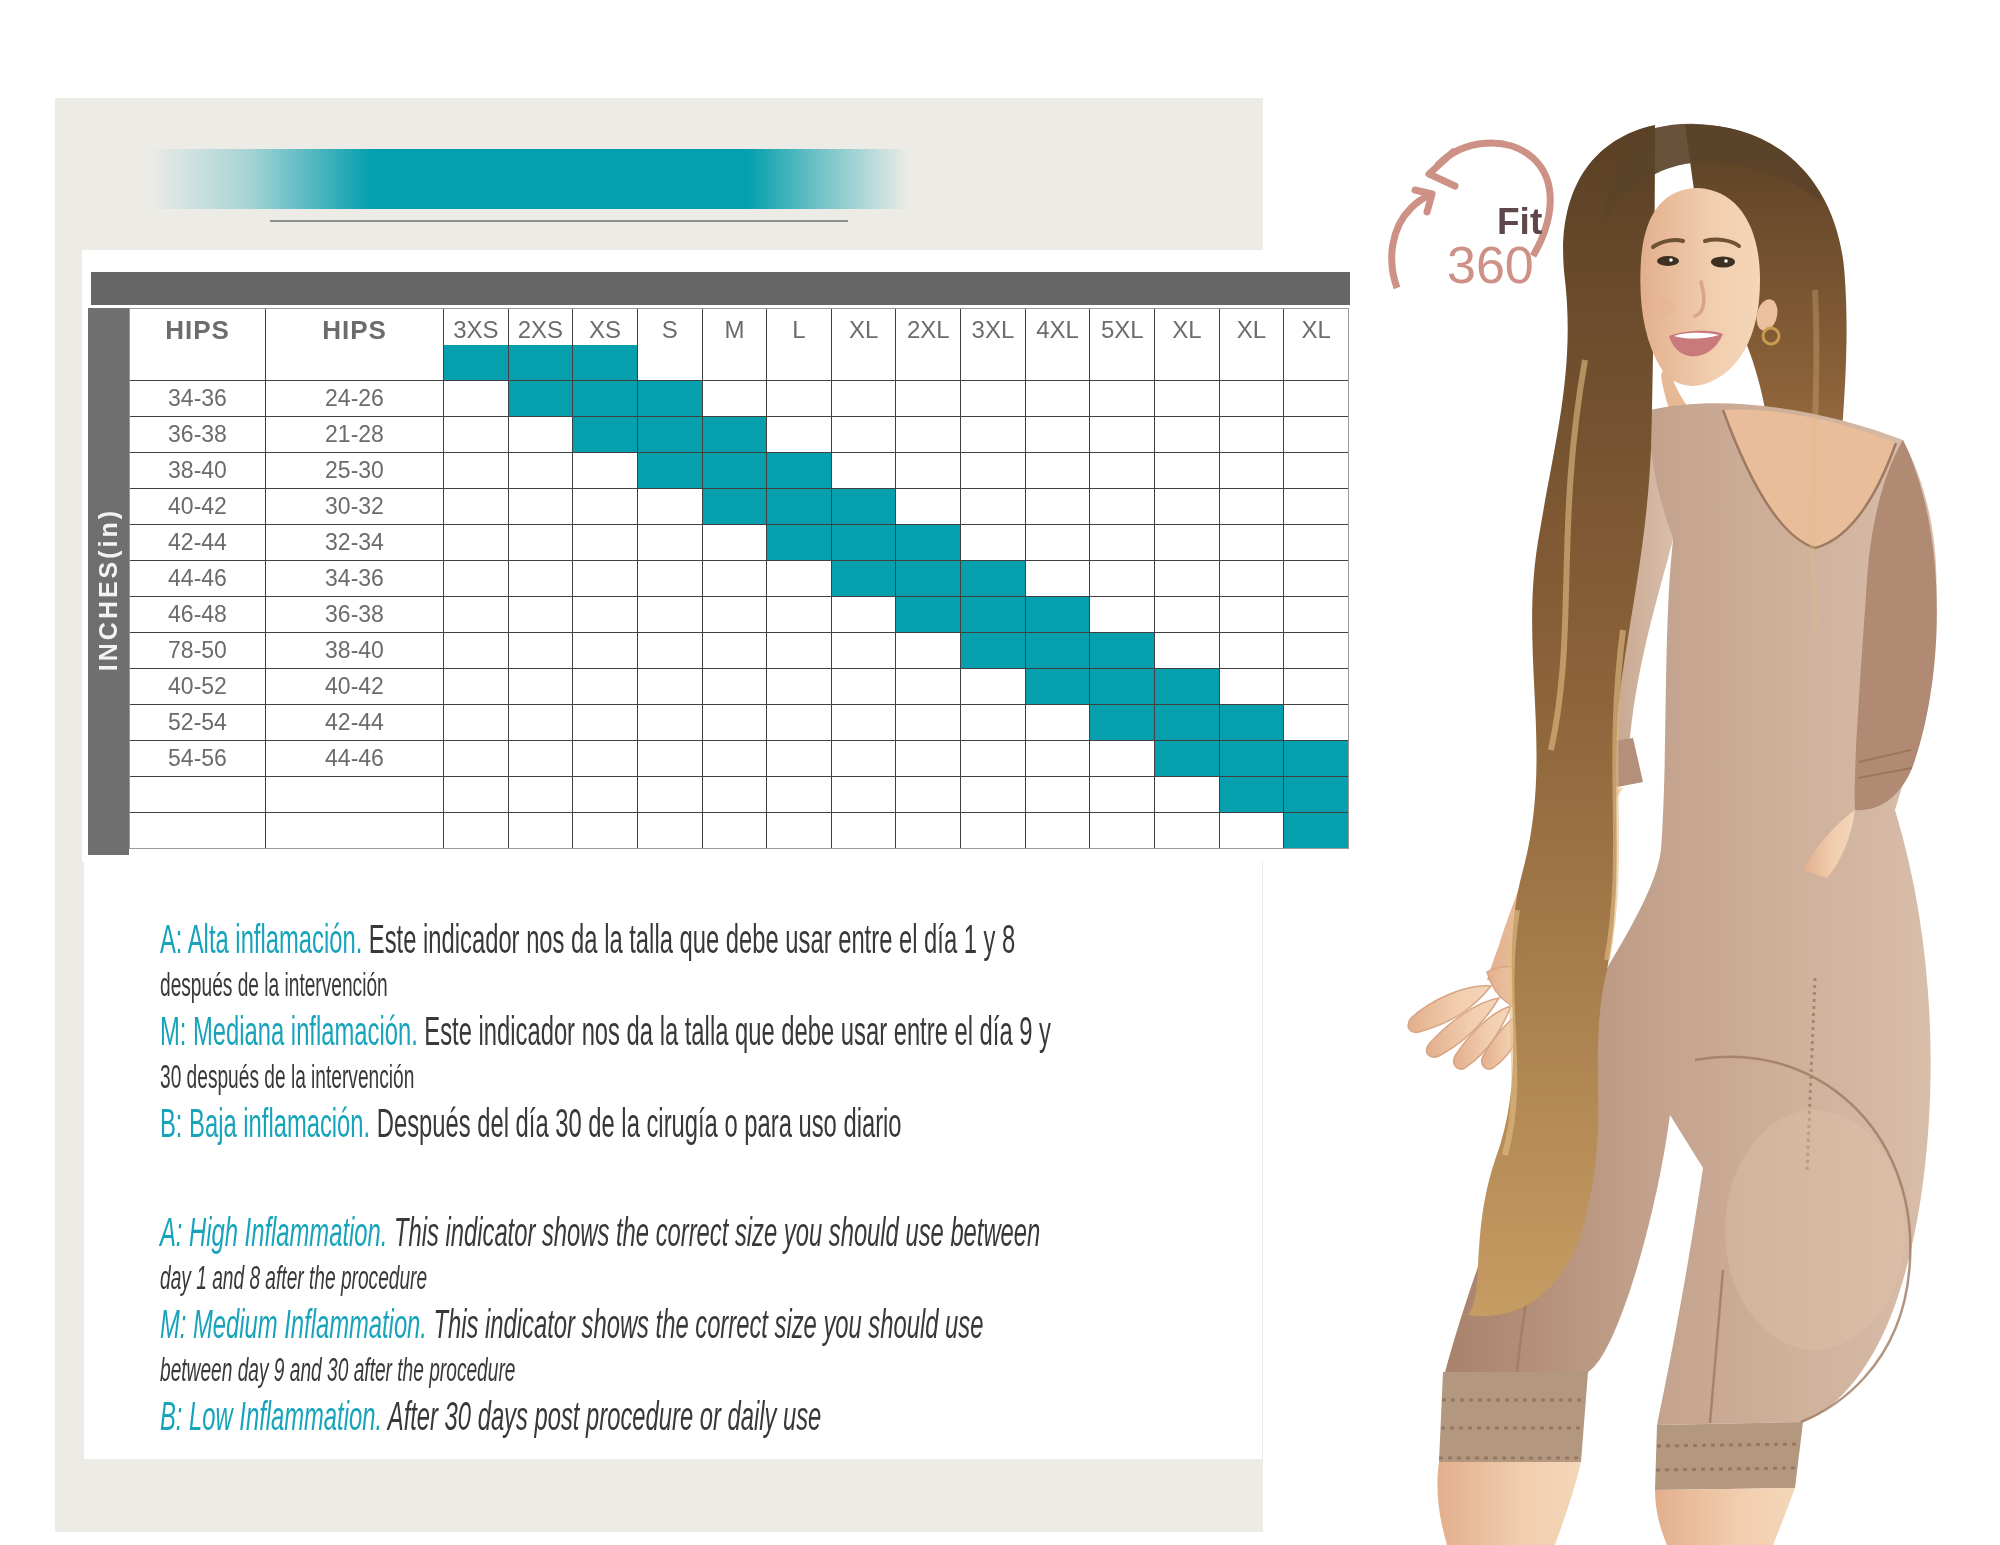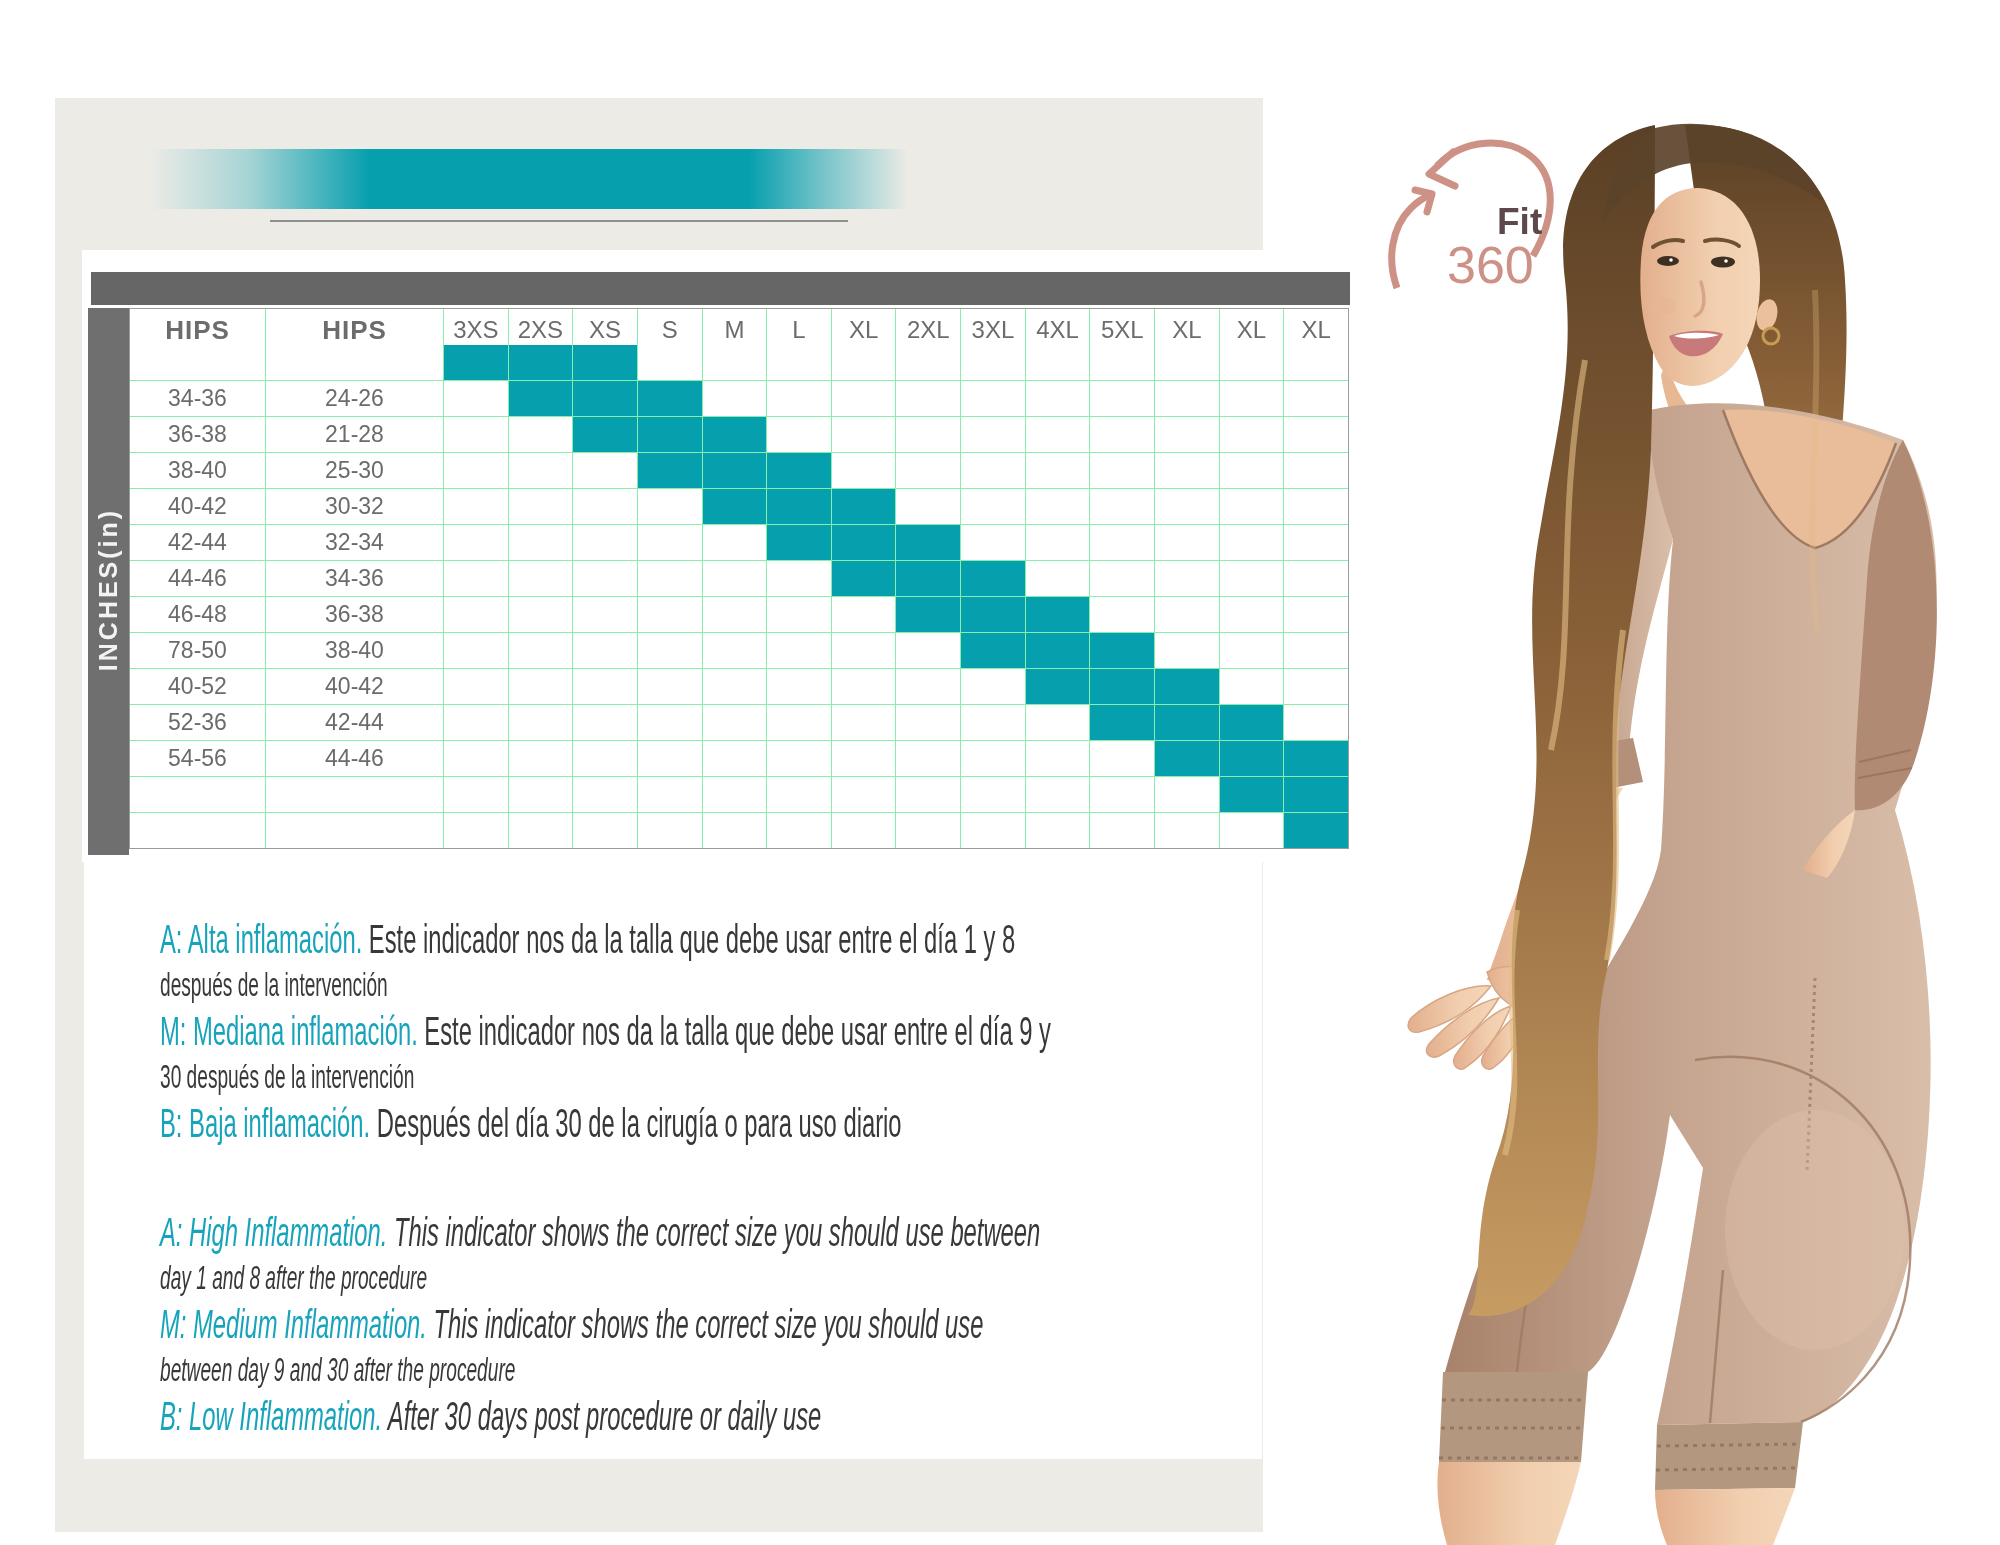--- a/index.html
+++ b/index.html
@@ -15,21 +15,21 @@
       rgba(6,159,174,0.78) 24%, #069FAE 29%, #069FAE 79%, rgba(6,159,174,0.5) 89%, rgba(6,159,174,0) 100%);}
   .grad-underline{position:absolute;left:270px;top:220px;width:578px;height:2px;background:#8f8f8f;}
   
   .chart-topbar{position:absolute;left:91px;top:272px;width:1259px;height:33px;background:#666666;}
   .inches-bar{position:absolute;left:88px;top:308px;width:41px;height:547px;background:#6F6F6F;}
   .inches-label{position:absolute;left:-253px;top:261px;width:547px;height:41px;
     display:flex;align-items:center;justify-content:center;transform:rotate(-90deg);
     color:#F3F3F3;font-size:25px;font-weight:bold;letter-spacing:3px;}
   .size-grid{position:absolute;left:129px;top:308px;width:1218px;display:grid;
     grid-template-columns:135px 177px repeat(14,1fr);grid-auto-rows:35px;
-    gap:1px;background:#86efac;border:1px solid #9b9b9b;}
+    gap:1px;background:#404040;border:1px solid #9b9b9b;}
   .size-grid .hcell{background:#fff;display:flex;align-items:center;justify-content:center;
     color:#6C6C6C;font-size:24px;height:42px;}
   .size-grid .hcell.meas{font-weight:bold;font-size:26px;letter-spacing:1px;}
   .size-grid .cell{background:#fff;display:flex;align-items:center;justify-content:center;
     color:#6B6B6B;font-size:23px;}
   .size-grid .cell.filled{background:#069FAE;}
   
   .notes{position:absolute;left:160px;width:1100px;color:#383838;margin-top:16px;}
   .notes-es{top:900px;} .notes-en{top:1193px;font-style:italic;}
   .note-line{white-space:nowrap;height:46px;line-height:46px;transform:scaleX(0.58);transform-origin:0 50%;}
@@ -230,21 +230,21 @@
       <div class="cell"></div>
       <div class="cell"></div>
       <div class="cell"></div>
       <div class="cell"></div>
       <div class="cell"></div>
       <div class="cell filled" style="background-color: rgb(6, 159, 174);"></div>
       <div class="cell filled" style="background-color: rgb(6, 159, 174);"></div>
       <div class="cell filled" style="background-color: rgb(6, 159, 174);"></div>
       <div class="cell"></div>
       <div class="cell"></div>
-      <div class="cell">52-36</div>
+      <div class="cell">52-54</div>
       <div class="cell">42-44</div>
       <div class="cell"></div>
       <div class="cell"></div>
       <div class="cell"></div>
       <div class="cell"></div>
       <div class="cell"></div>
       <div class="cell"></div>
       <div class="cell"></div>
       <div class="cell"></div>
       <div class="cell"></div>

